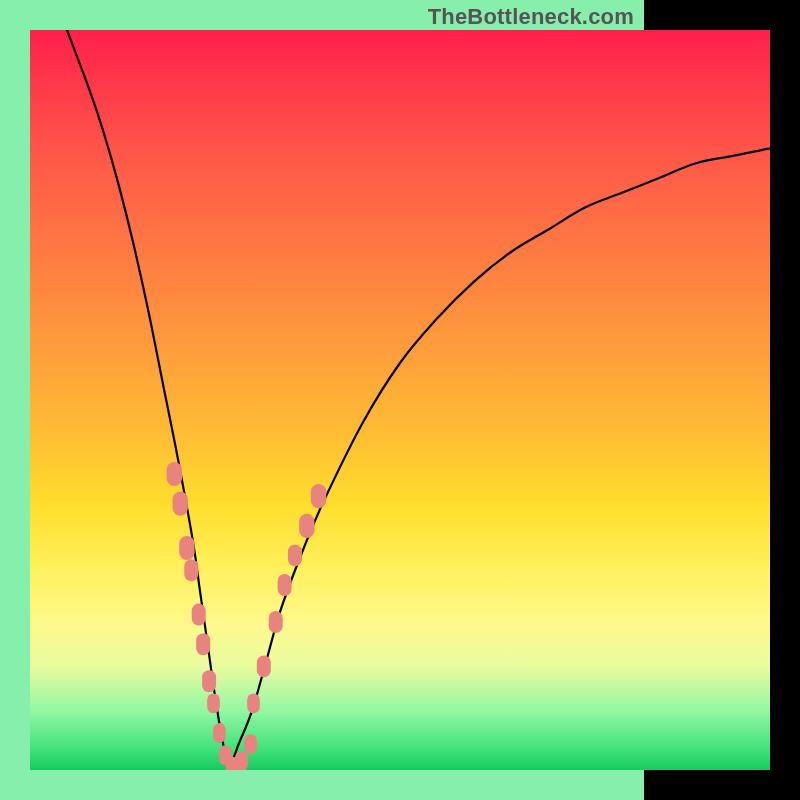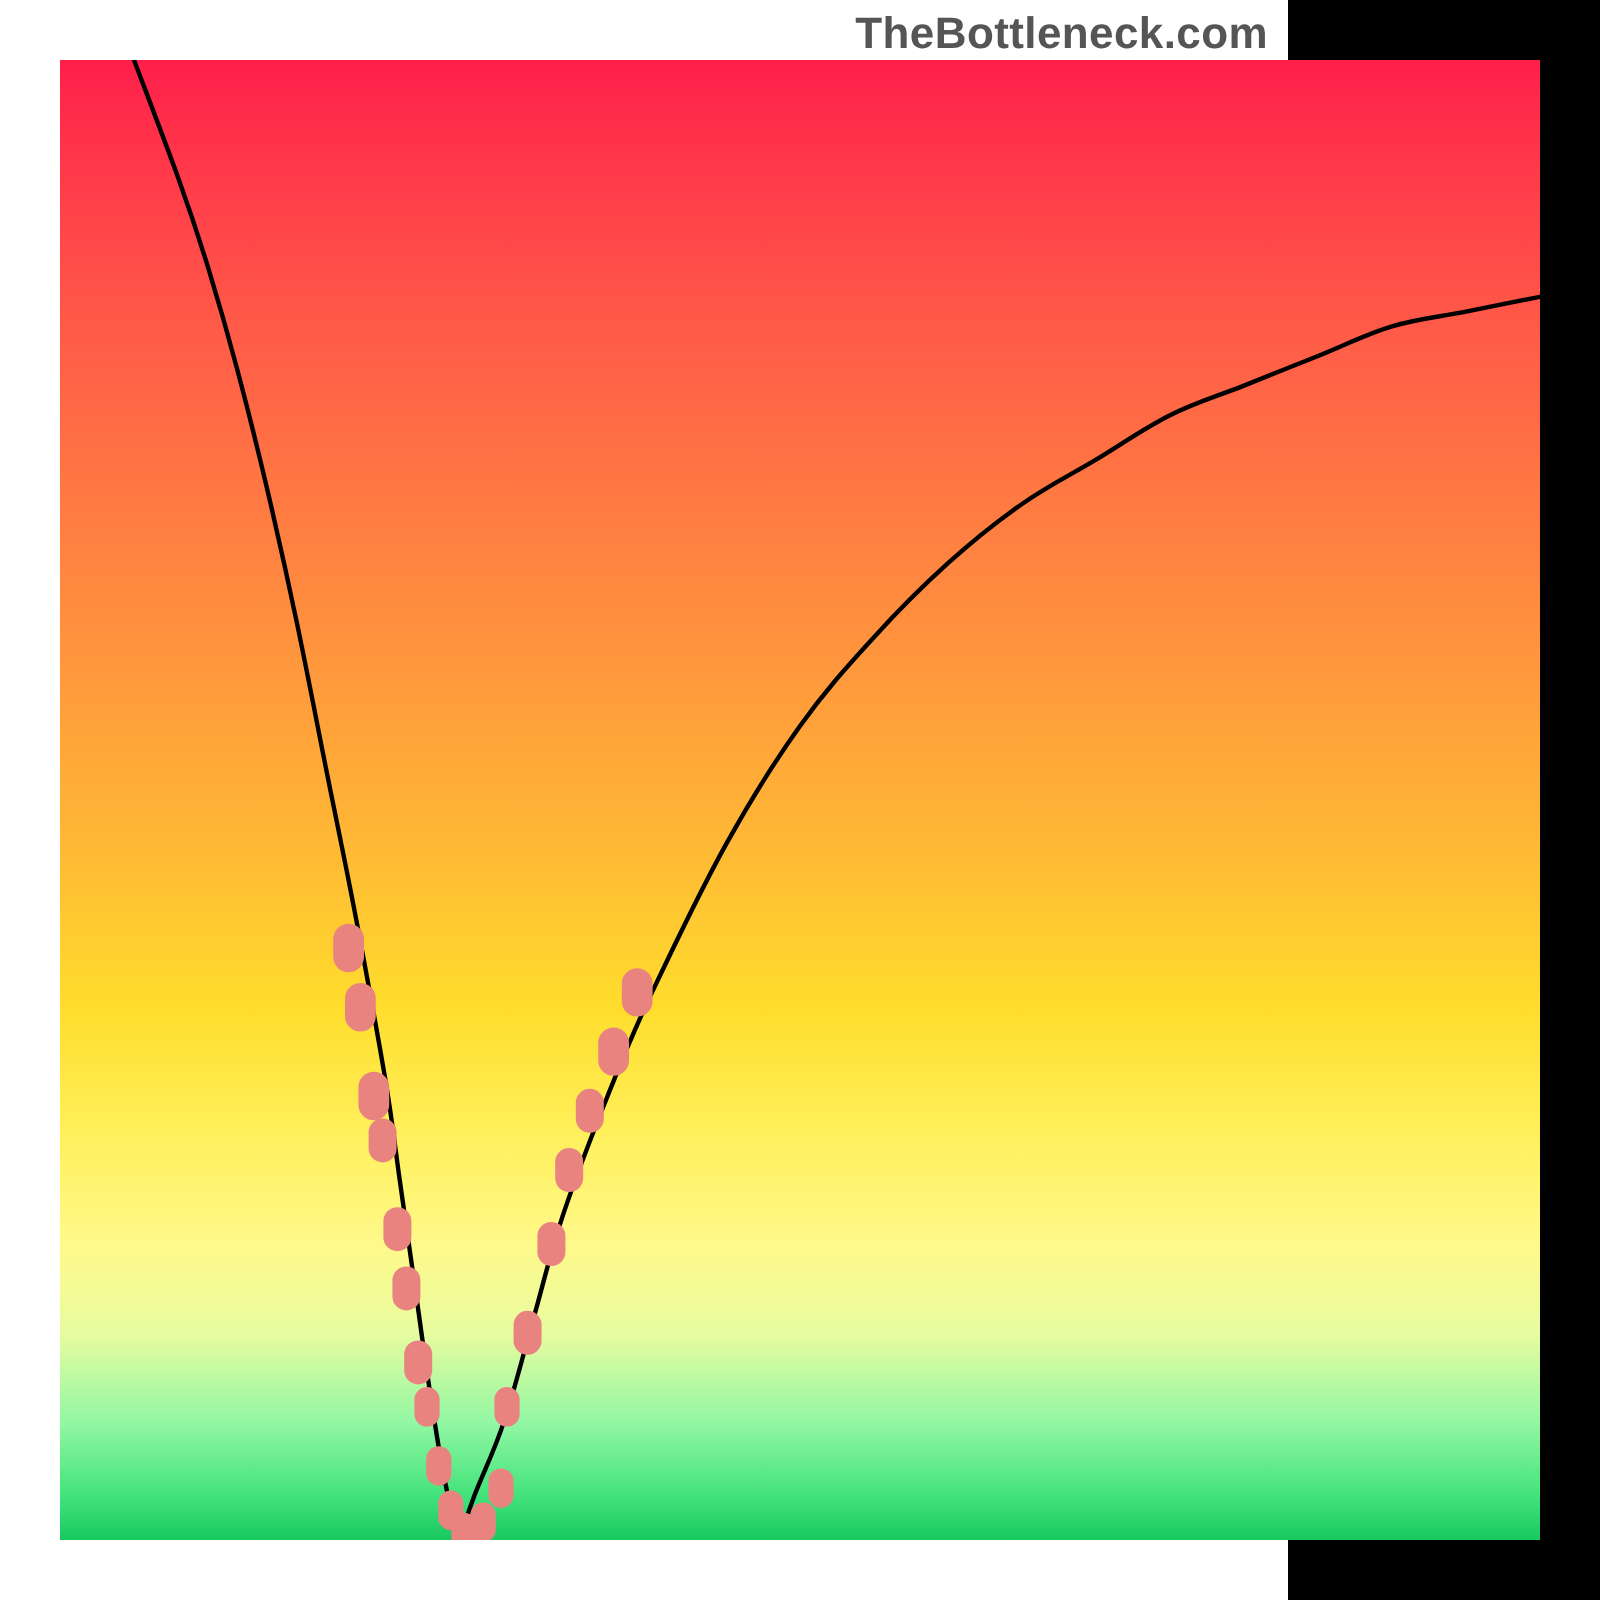--- a/index.html
+++ b/index.html
@@ -8,21 +8,21 @@
     width: 800px;
     height: 800px;
     overflow: hidden;
     background: #000;
     font-family: Arial, Helvetica, sans-serif;
   }
   .frame {
     position: relative;
     width: 644px;
     height: 800px;
-    background: #ffffff;
+    background: #86efac;
   }
   .watermark {
     position: absolute;
     top: 4px;
     right: 10px;
     color: #555;
     font-size: 22px;
     font-weight: 600;
     letter-spacing: 0.2px;
     z-index: 10;

